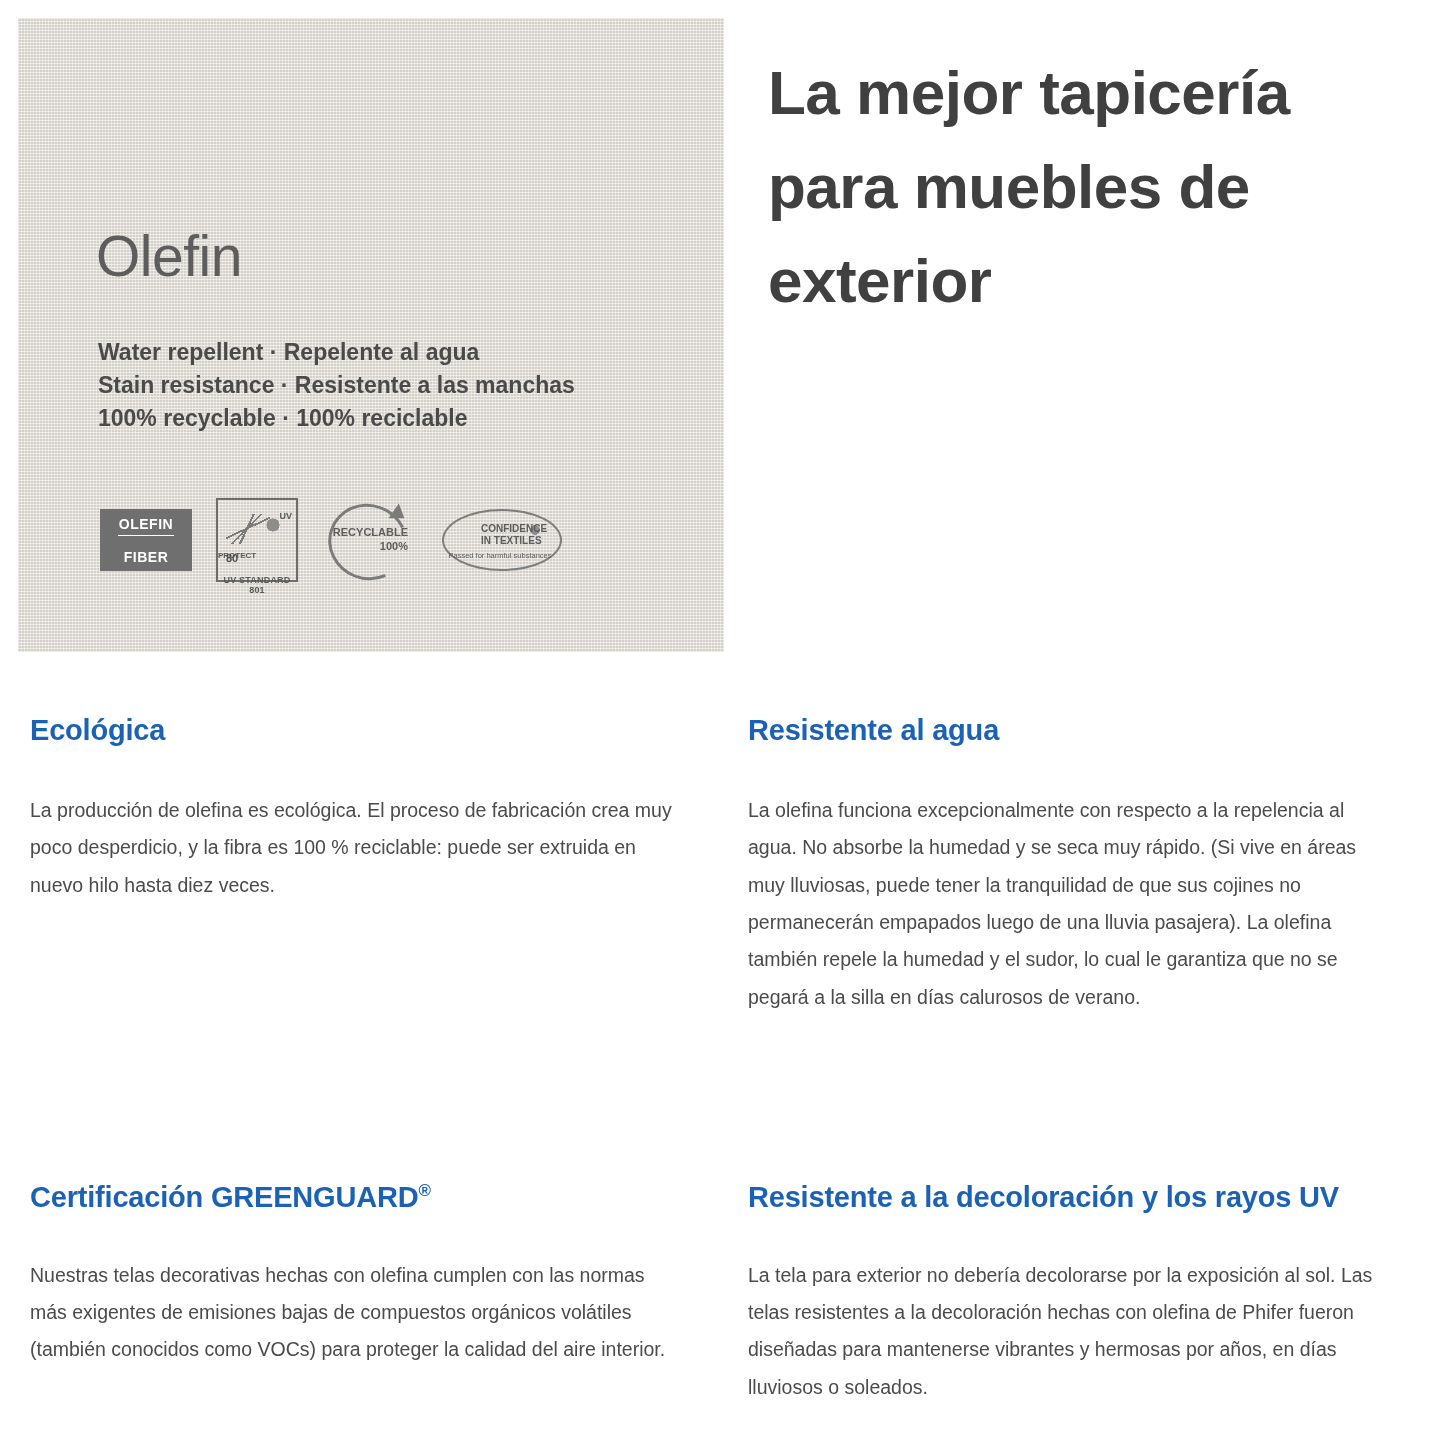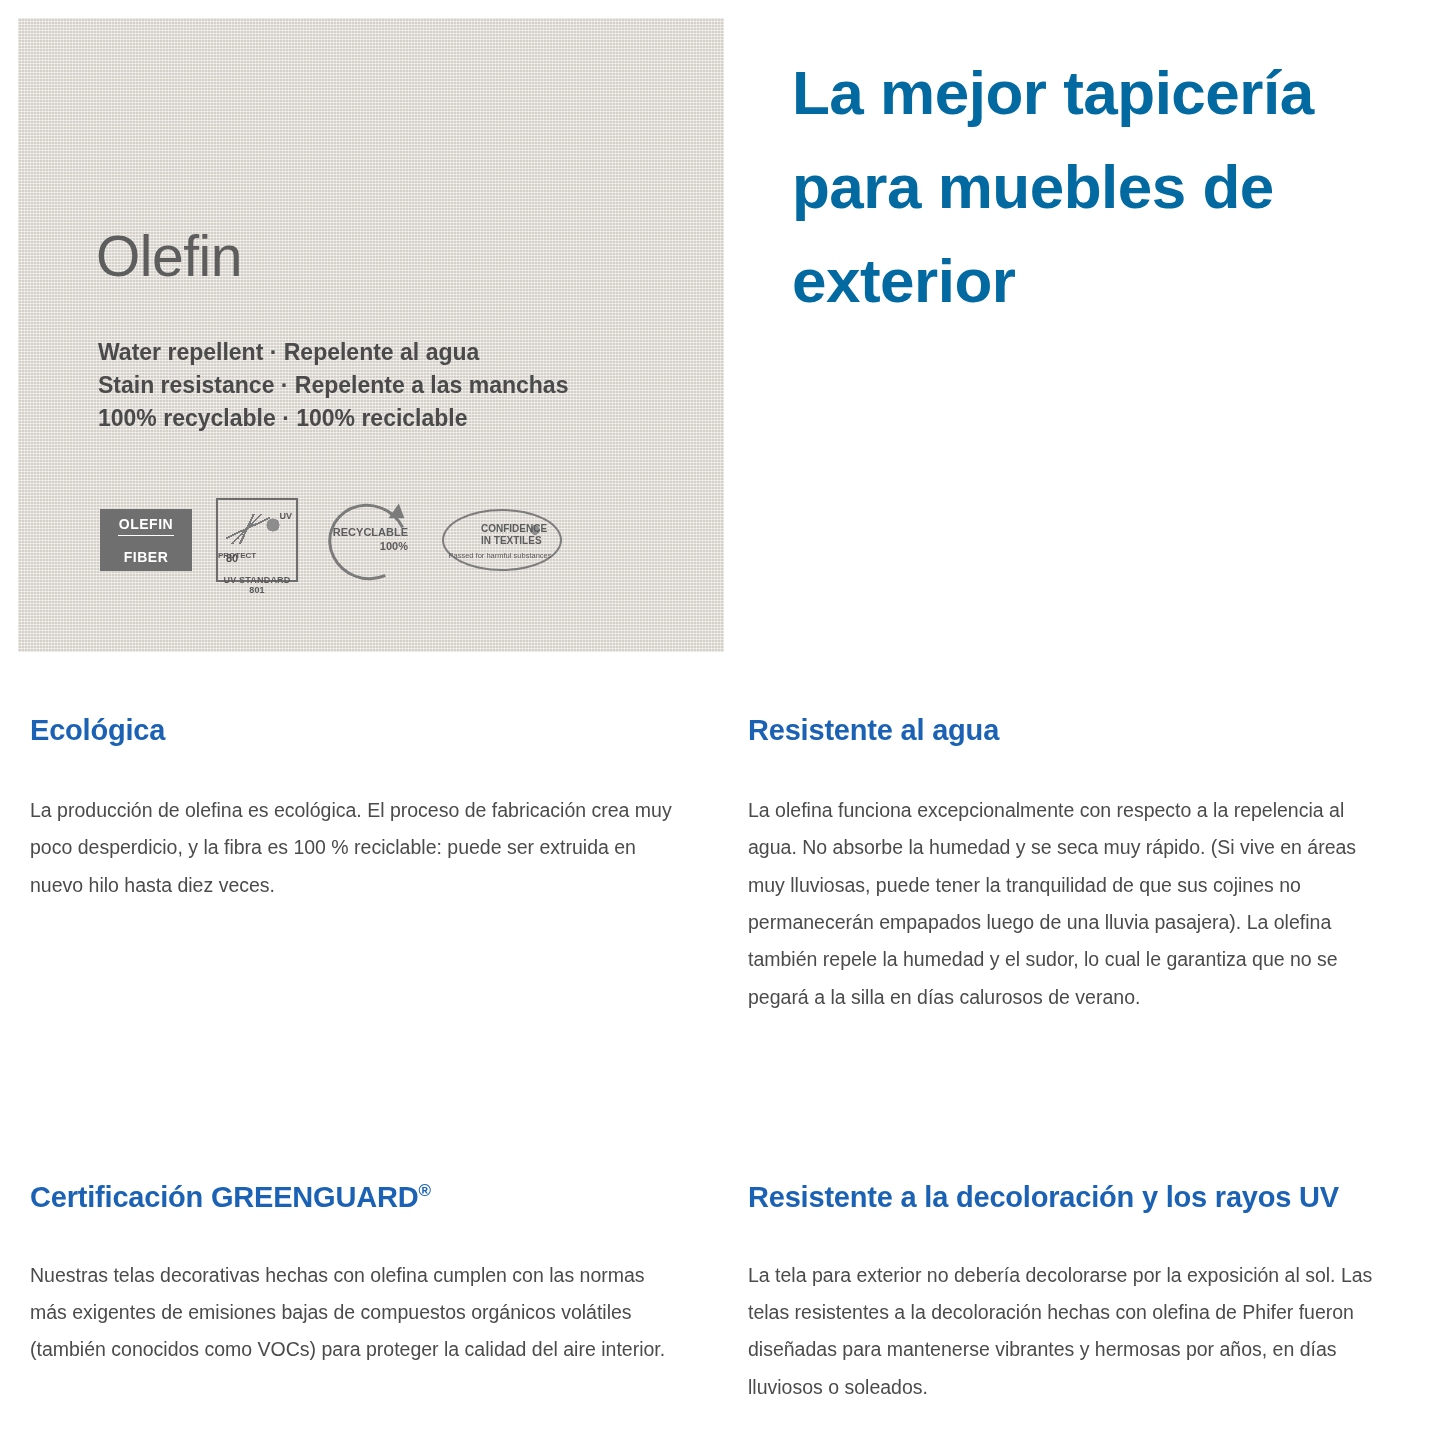--- a/index.html
+++ b/index.html
@@ -225,27 +225,27 @@
     right: 16px;
     top: 18px;
     width: 22px;
     height: 22px;
     border-radius: 50%;
     background: radial-gradient(circle, #8d8d8d 0 30%, transparent 32%);
   }
 
   .headline {
     flex: 1 1 auto;
-    padding-left: 68px;
+    padding-left: 44px;
     padding-right: 30px;
     padding-top: 28px;
     font-size: 62px;
     font-weight: bold;
     line-height: 1.52;
-    color: #0369a1;
+    color: #404040;
     letter-spacing: -0.5px;
   }
 
   
   .grid {
     display: grid;
     grid-template-columns: 700px 700px;
     column-gap: 18px;
     padding: 60px 14px 0 14px;
     box-sizing: border-box;
@@ -280,21 +280,21 @@
 
 <div class="page">
 
   <div class="top">
 
     <div class="swatch">
       <div class="swatch-title">Olefin</div>
 
       <div class="swatch-claims">
         <div>Water repellent · Repelente al agua</div>
-        <div>Stain resistance · Repelente a las manchas</div>
+        <div>Stain resistance · Resistente a las manchas</div>
         <div>100% recyclable · 100% reciclable</div>
       </div>
 
       <div class="badges">
 
         <div class="badge-olefin">
           <span class="b1">OLEFIN</span>
           <span class="b2">FIBER</span>
         </div>
 

